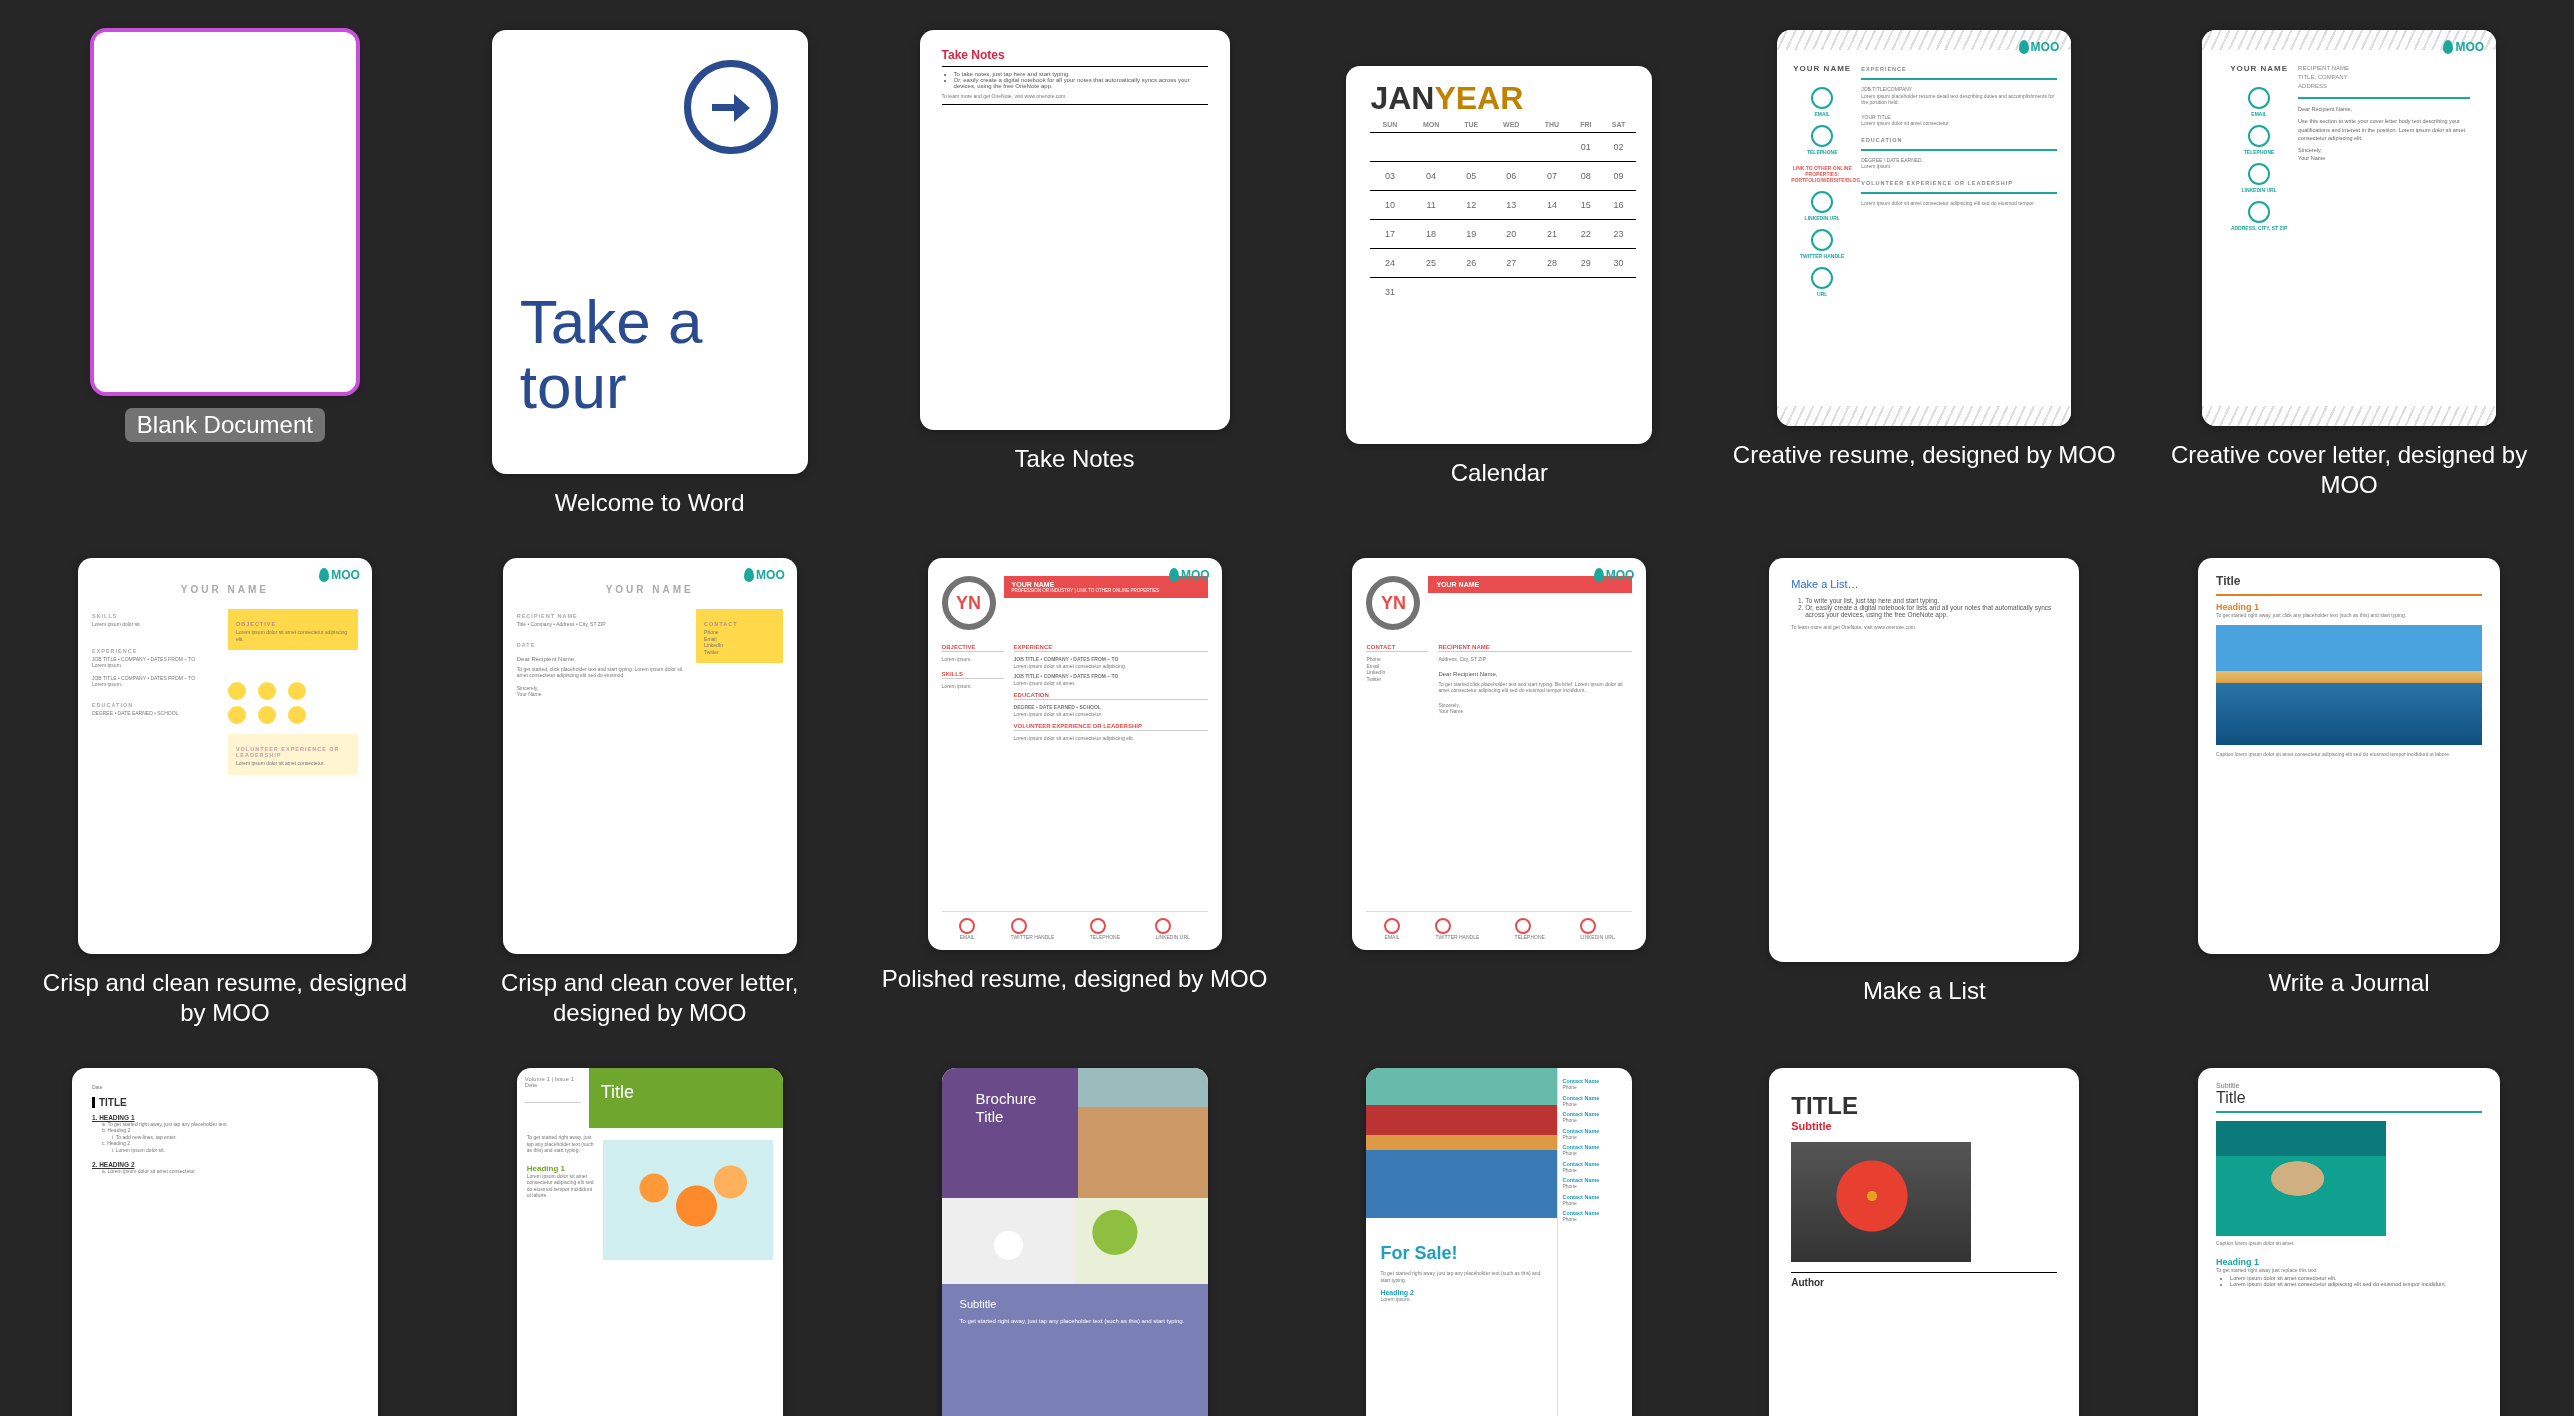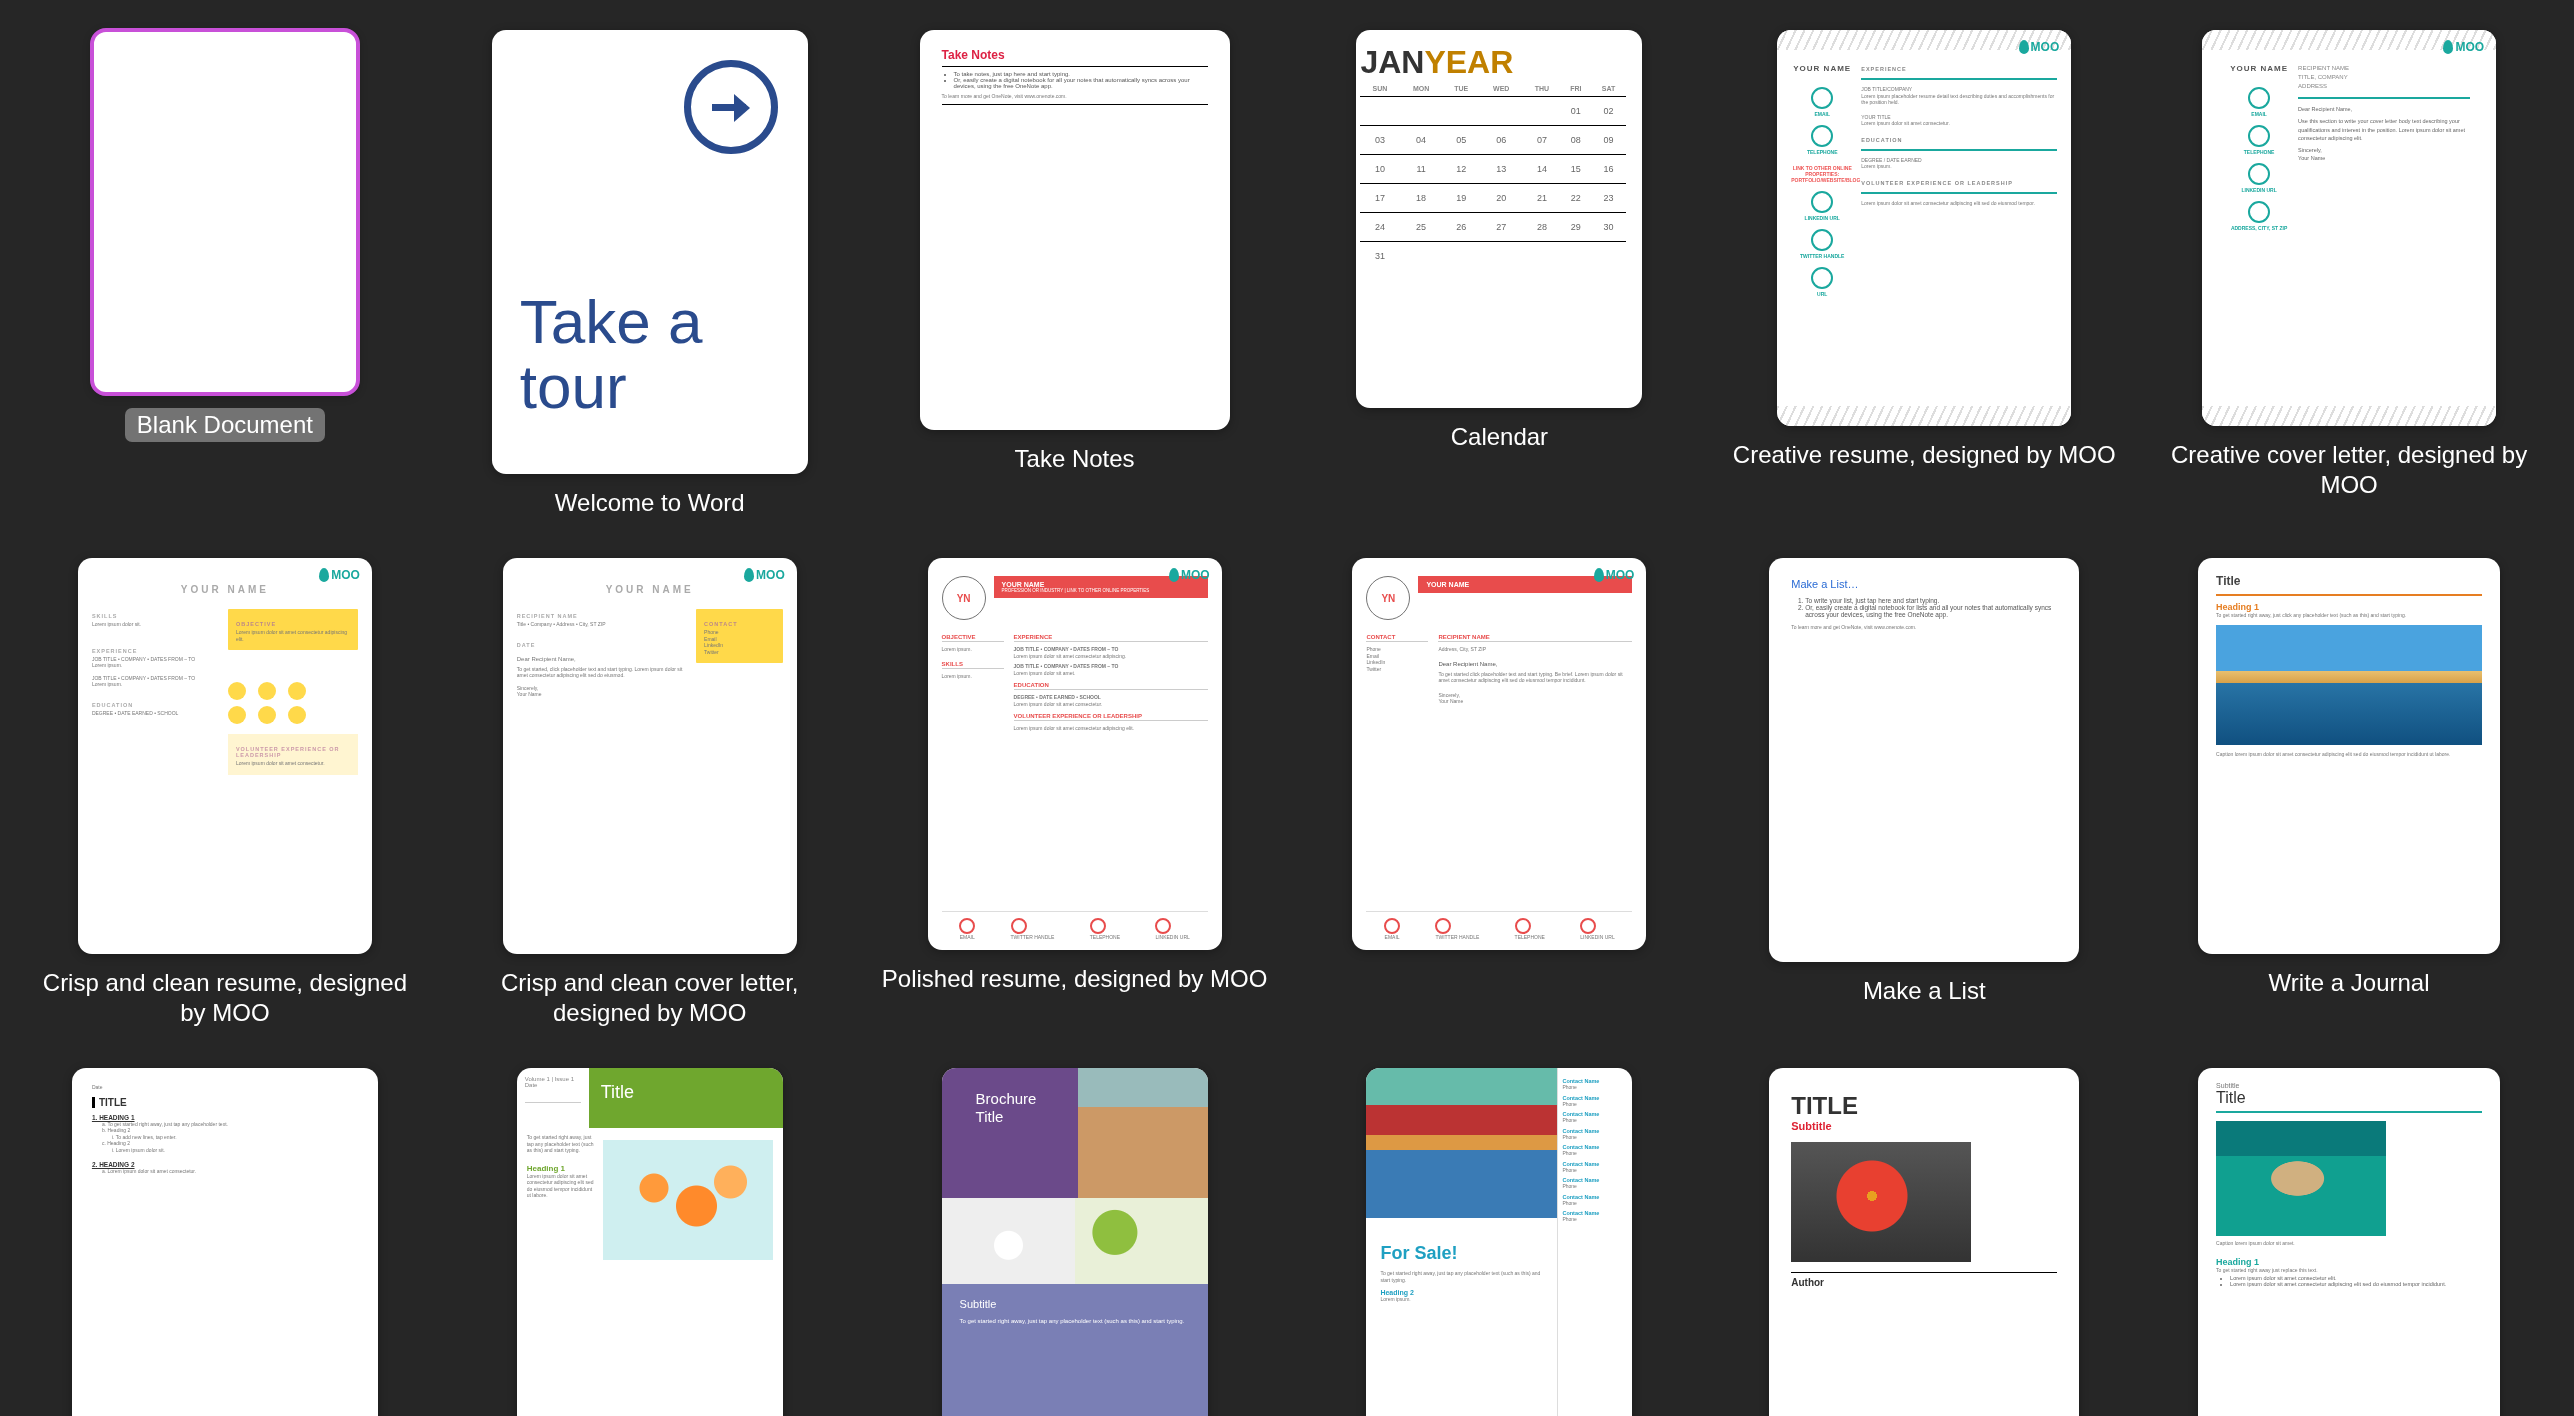--- a/index.html
+++ b/index.html
@@ -86,21 +86,21 @@
     position:absolute; bottom:55px; left:28px;
     color:#2a4b8d; font-size:62px; line-height:1.05; font-weight:400;
   }
 
   
   .tpl-notes { padding:18px 22px; color:#333;}
   .tpl-notes .title {color:#d24; font-size:12px; font-weight:600;}
   .tpl-notes ul {font-size:6px;color:#555;padding-left:12px;margin:4px 0;}
 
   
-  .tpl-cal { padding:14px 16px 0 4px; color:#333;}
+  .tpl-cal { padding:14px 16px 0 24px; color:#333;margin-top:36px;}
   .tpl-cal .month {font-size:32px;font-weight:800;}
   .tpl-cal .month .y{color:#c08000;}
   .tpl-cal table {width:100%;font-size:9px;text-align:center;border-collapse:collapse;color:#666;}
   .tpl-cal th{font-size:7px;color:#888;padding:4px 0;font-weight:600;}
   .tpl-cal td{padding:9px 0;border-top:1px solid #000;}
 
   
   .tpl-moo-resume { padding:16px 14px; font-size:6px; color:#666;}
   .tpl-moo-resume .diag {position:absolute;top:0;left:0;right:0;height:20px;
     background:repeating-linear-gradient(115deg,#ddd,#ddd 2px,#fff 2px,#fff 8px);}
@@ -126,21 +126,21 @@
   .tpl-moo-yellow .col{flex:1;}
   .tpl-moo-yellow .ybox{background:#ffd94a;padding:8px;border-radius:1px;margin-bottom:6px;}
   .tpl-moo-yellow .ybox2{background:#fff5d1;padding:8px;margin-bottom:6px;}
   .tpl-moo-yellow .sec{font-size:5.5px;font-weight:700;letter-spacing:1px;color:#aaa;margin:4px 0 2px;}
   .tpl-moo-yellow .dotrow{display:flex;gap:12px;margin:6px 0;}
   .tpl-moo-yellow .dot{width:18px;height:18px;background:#ffd94a;border-radius:50%;}
 
   
   .tpl-moo-red{padding:14px;font-size:5.5px;color:#555;}
   .tpl-moo-red .head{display:flex;align-items:flex-start;gap:8px;margin-top:4px;}
-  .tpl-moo-red .yn{width:42px;height:42px;border:1px solid #737373;border-radius:50%;color:#e84c4c;font-weight:700;font-size:10px;display:flex;align-items:center;justify-content:center;flex-shrink:0;}
+  .tpl-moo-red .yn{width:42px;height:42px;border:6px solid #737373;border-radius:50%;color:#e84c4c;font-weight:700;font-size:18px;display:flex;align-items:center;justify-content:center;flex-shrink:0;}
   .tpl-moo-red .bar{flex:1;background:#e84c4c;color:#fff;padding:5px 8px;font-size:7px;font-weight:700;}
   .tpl-moo-red .bar .sub{font-size:4.5px;font-weight:400;}
   .tpl-moo-red .sec{color:#e84c4c;font-size:6px;font-weight:700;margin:6px 0 1px;}
   .tpl-moo-red .thin{height:1px;background:#ccc;margin:1px 0 4px;}
   .tpl-moo-red .icons{position:absolute;bottom:10px;left:14px;right:14px;display:flex;justify-content:space-around;border-top:1px solid #ddd;padding-top:6px;}
   .tpl-moo-red .ic{width:12px;height:12px;border:2px solid #e84c4c;border-radius:50%;}
 
   
   .tpl-list{padding:20px 22px;font-size:8px;color:#333;}
   .tpl-list .h{color:#2a6bd4;font-weight:400;font-size:11px;}

